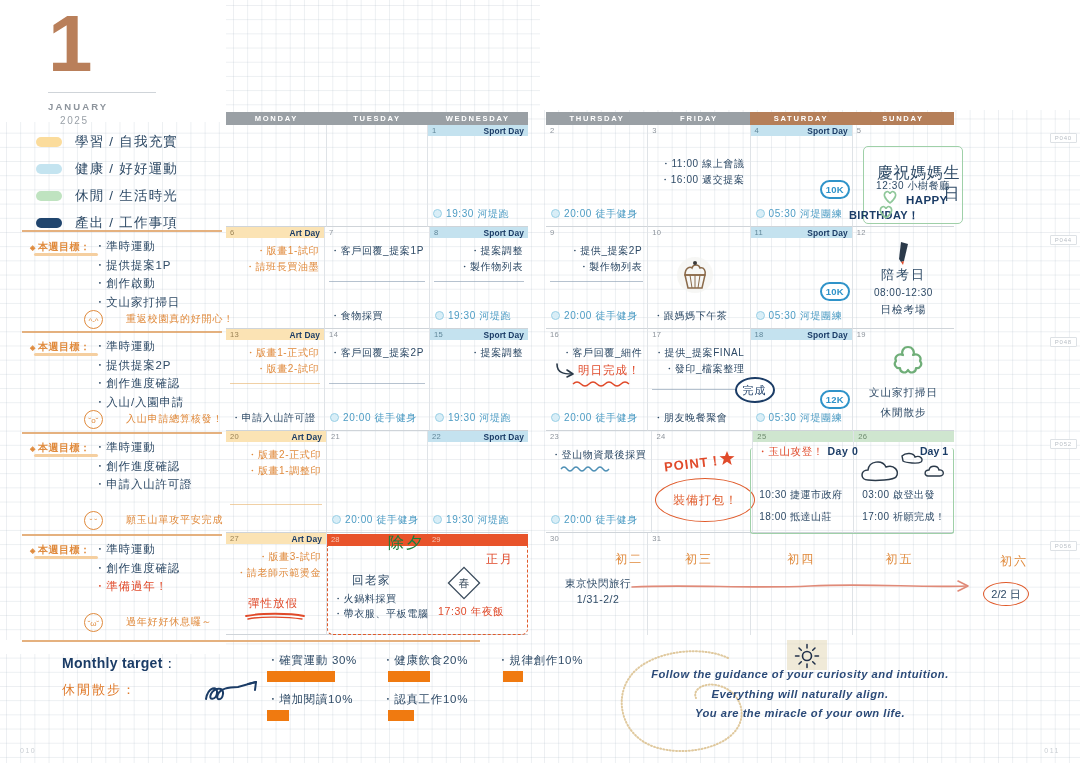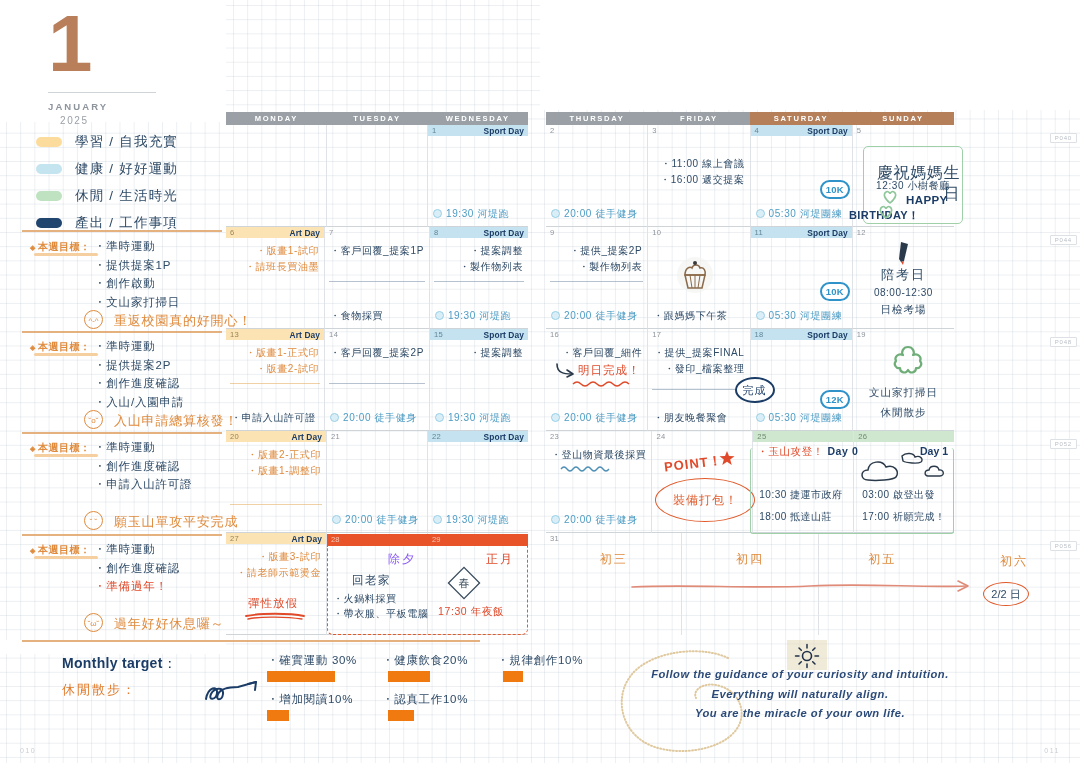--- a/index.html
+++ b/index.html
@@ -50,21 +50,21 @@
   .wk-title{ position:absolute; left:8px; top:0; font-size:10px; color:#e08a3c;
              letter-spacing:.5px; font-weight:700; white-space:nowrap;}
   .wk-title:before{ content:"◈"; font-size:7px; margin-right:2px; color:#e08a3c;}
   .wk-underline{ position:absolute; left:12px; top:13px; width:64px; height:3px;
                  background:#f5cfa0; border-radius:2px; }
   .wk-items{ position:absolute; left:72px; top:-3px; }
   .wk-item{ font-size:11.5px; color:#2e4a66; line-height:1.62; letter-spacing:.8px; white-space:nowrap;}
   .wk-item.red{ color:#e04a2a; }
   .wk-item:before{ content:"・"; color:#2e4a66; }
   .wk-item.red:before{ color:#e04a2a; }
-  .wk-note{ position:absolute; left:92px; font-size:13px; color:#e08a3c; letter-spacing:.8px; white-space:nowrap;}
+  .wk-note{ position:absolute; left:104px; font-size:10px; color:#e08a3c; letter-spacing:.8px; white-space:nowrap;}
   .smiley{ position:absolute; left:62px; width:19px; height:19px; border-radius:50%;
            border:1.4px solid #e08a3c; }
   .smiley span{ position:absolute; left:0; right:0; top:3px; text-align:center;
                 font-size:8px; color:#e08a3c; line-height:13px; letter-spacing:0;}
 
   
   .mt{ position:absolute; left:62px; top:655px; width:460px; }
   .mt-title{ font-size:14px; font-weight:700; color:#1b3c66; letter-spacing:.3px;}
   .mt-title .colon{ font-weight:400; color:#1b3c66; }
   .mt-sub{ font-size:13px; color:#e07a2a; letter-spacing:2px; margin-top:8px;}
@@ -423,21 +423,21 @@
     <div class="cell">
         <div class="cell-hd"></div>
       </div>
   </div>
 </div>
 
 <div class="cny-hd" style="left:327px; top:534px; width:201px; height:12px;"></div>
 <div style="position:absolute; left:331px; top:535px; font-size:7.6px; color:#f6c7b5;">28</div>
 <div style="position:absolute; left:432px; top:535px; font-size:7.6px; color:#f6c7b5;">29</div>
 <div class="cny-box" style="left:327px; top:546px; width:201px; height:89px; border-top:none; border-radius:0 0 6px 6px;"></div>
-<div style="position:absolute; left:388px; top:551px; font-size:12px; color:#8b5cf6; letter-spacing:2px;">除夕</div>
+<div style="position:absolute; left:388px; top:533px; font-size:16px; color:#15803d; letter-spacing:2px;">除夕</div>
 <div style="position:absolute; left:486px; top:551px; font-size:12px; color:#e04a2a; letter-spacing:2px;">正月</div>
 <div style="position:absolute; left:352px; top:573px; font-size:11.5px; color:#2e4a66; letter-spacing:1.5px;">回老家</div>
 <div style="position:absolute; left:333px; top:592px; font-size:10px; color:#2e4a66; letter-spacing:.6px;">・<span>火鍋料採買</span></div>
 <div style="position:absolute; left:333px; top:607px; font-size:10px; color:#2e4a66; letter-spacing:.6px;">・<span>帶衣服、平板電腦</span></div>
 <div style="position:absolute; left:438px; top:605px; font-size:10.5px; color:#e04a2a; letter-spacing:.6px;">17:30 年夜飯</div>
 <svg style="position:absolute; left:447px; top:566px;" width="34" height="34" viewBox="0 0 34 34">
   <rect x="6" y="6" width="22" height="22" transform="rotate(45 17 17)" fill="#fff" stroke="#3a4b5c" stroke-width="1.3"></rect>
   <text x="17" y="21" font-size="11" text-anchor="middle" fill="#3a4b5c" font-family="'Liberation Sans',sans-serif">春</text>
 </svg>
 
@@ -637,20 +637,32 @@
           <path d="M10 30 C2 30, 2 20, 10 20 C11 11, 24 9, 28 17 C36 14, 42 21, 38 27 C36 30, 18 31, 10 30 Z" fill="none" stroke="#2b3a4a" stroke-width="1.5"></path>
           <path d="M70 26 C66 26, 66 20, 71 20 C72 15, 80 15, 81 20 C86 19, 87 26, 82 26 Z" fill="none" stroke="#2b3a4a" stroke-width="1.4"></path>
         </svg>
         <div style="position:absolute;left:8px;top:46px;font-size:10px;color:#2e4a66;letter-spacing:.5px;white-space:nowrap;">03:00 啟登出發</div>
         <div style="position:absolute;left:8px;top:68px;font-size:10px;color:#2e4a66;letter-spacing:.5px;white-space:nowrap;">17:00 祈願完成！</div>
       </div>
     </div>
   </div>
 
   <div class="cal-row" style="height:102px">
+    <div class="cell" style="border-bottom:none;">
+      <div class="cell-hd">
+          <span class="dnum">30</span>
+        </div>
+      <div class="cell-body">
+        <div style="position:absolute;left:0;right:4px;top:7px;text-align:right;font-size:12px;color:#e08a3c;letter-spacing:2px;">初二</div>
+        <div class="trip-label" style="left:8px;top:32px;width:88px;">
+          <div>東京快閃旅行</div>
+          <div>1/31-2/2</div>
+        </div>
+      </div>
+    </div>
     <div class="cell" style="border-bottom:none;">
       <div class="cell-hd">
           <span class="dnum">31</span>
         </div>
       <div class="cell-body">
         <div style="position:absolute;left:0;right:0;top:7px;text-align:center;font-size:12px;color:#e08a3c;letter-spacing:2px;">初三</div>
       </div>
     </div>
     <div class="cell" style="border-bottom:none;">
       <div class="cell-hd"></div>

